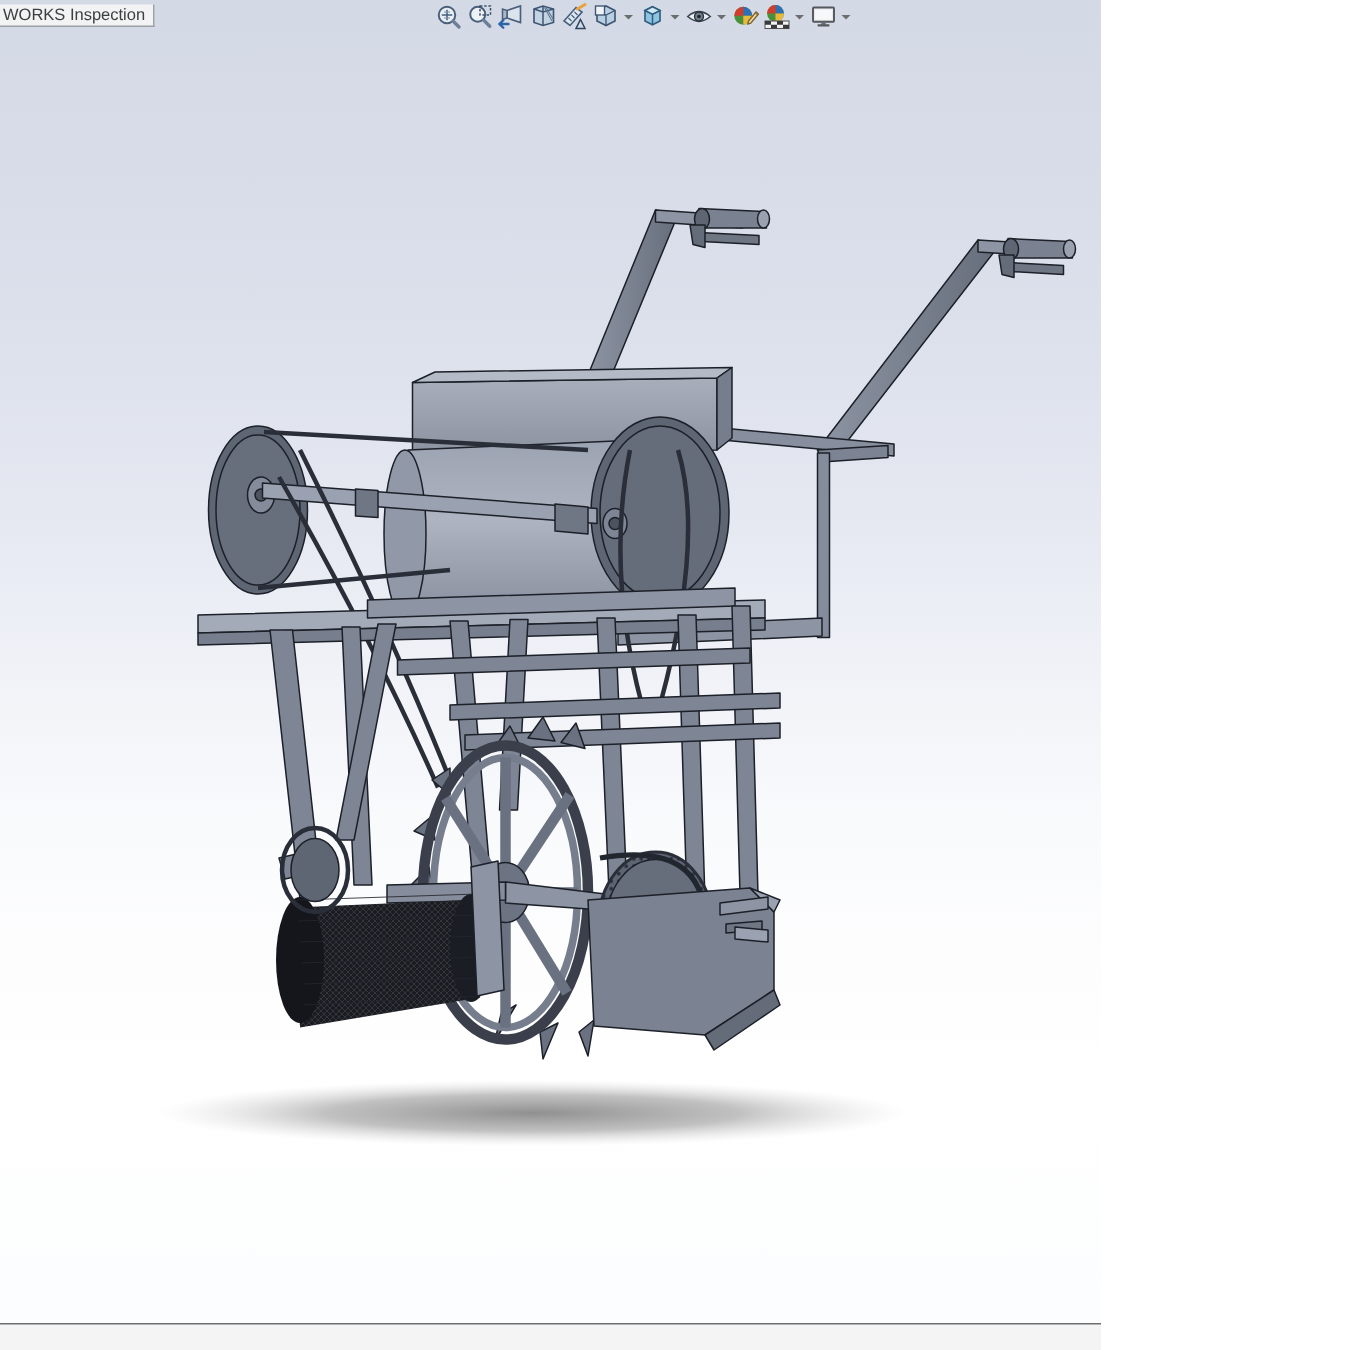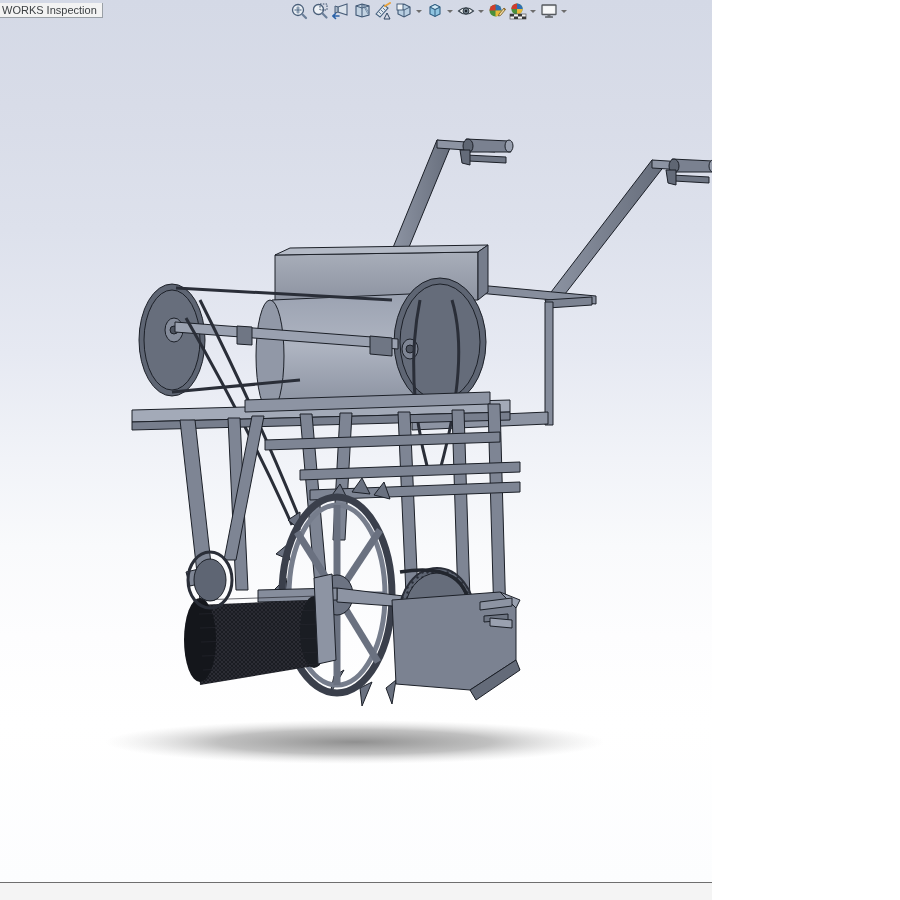--- a/index.html
+++ b/index.html
@@ -2,21 +2,21 @@
 <html><head>
 <meta charset="utf-8">
 <title>CAD Viewport</title>
 <style>
   html,body{margin:0;padding:0;}
   body{
     width:900px;height:900px;overflow:hidden;
     font-family:"Liberation Sans", sans-serif;
     background:#ffffff;
   }
-  #app{position:relative;width:712px;height:900px;overflow:hidden;}
+  #app{position:relative;width:712px;height:900px;overflow:hidden;padding-left:22px;}
 
   
   .viewport{
     position:absolute;left:0;top:0;width:900px;height:882px;
     background:linear-gradient(to bottom,
       #d4d9e6 0%, #d8dce8 12%, #dde1ec 26%, #e6e9f2 40%,
       #f1f3f8 52%, #f9fafc 62%, #fdfdfe 72%, #ffffff 82%, #fcfdfe 100%);
     overflow:hidden;
   }
 

